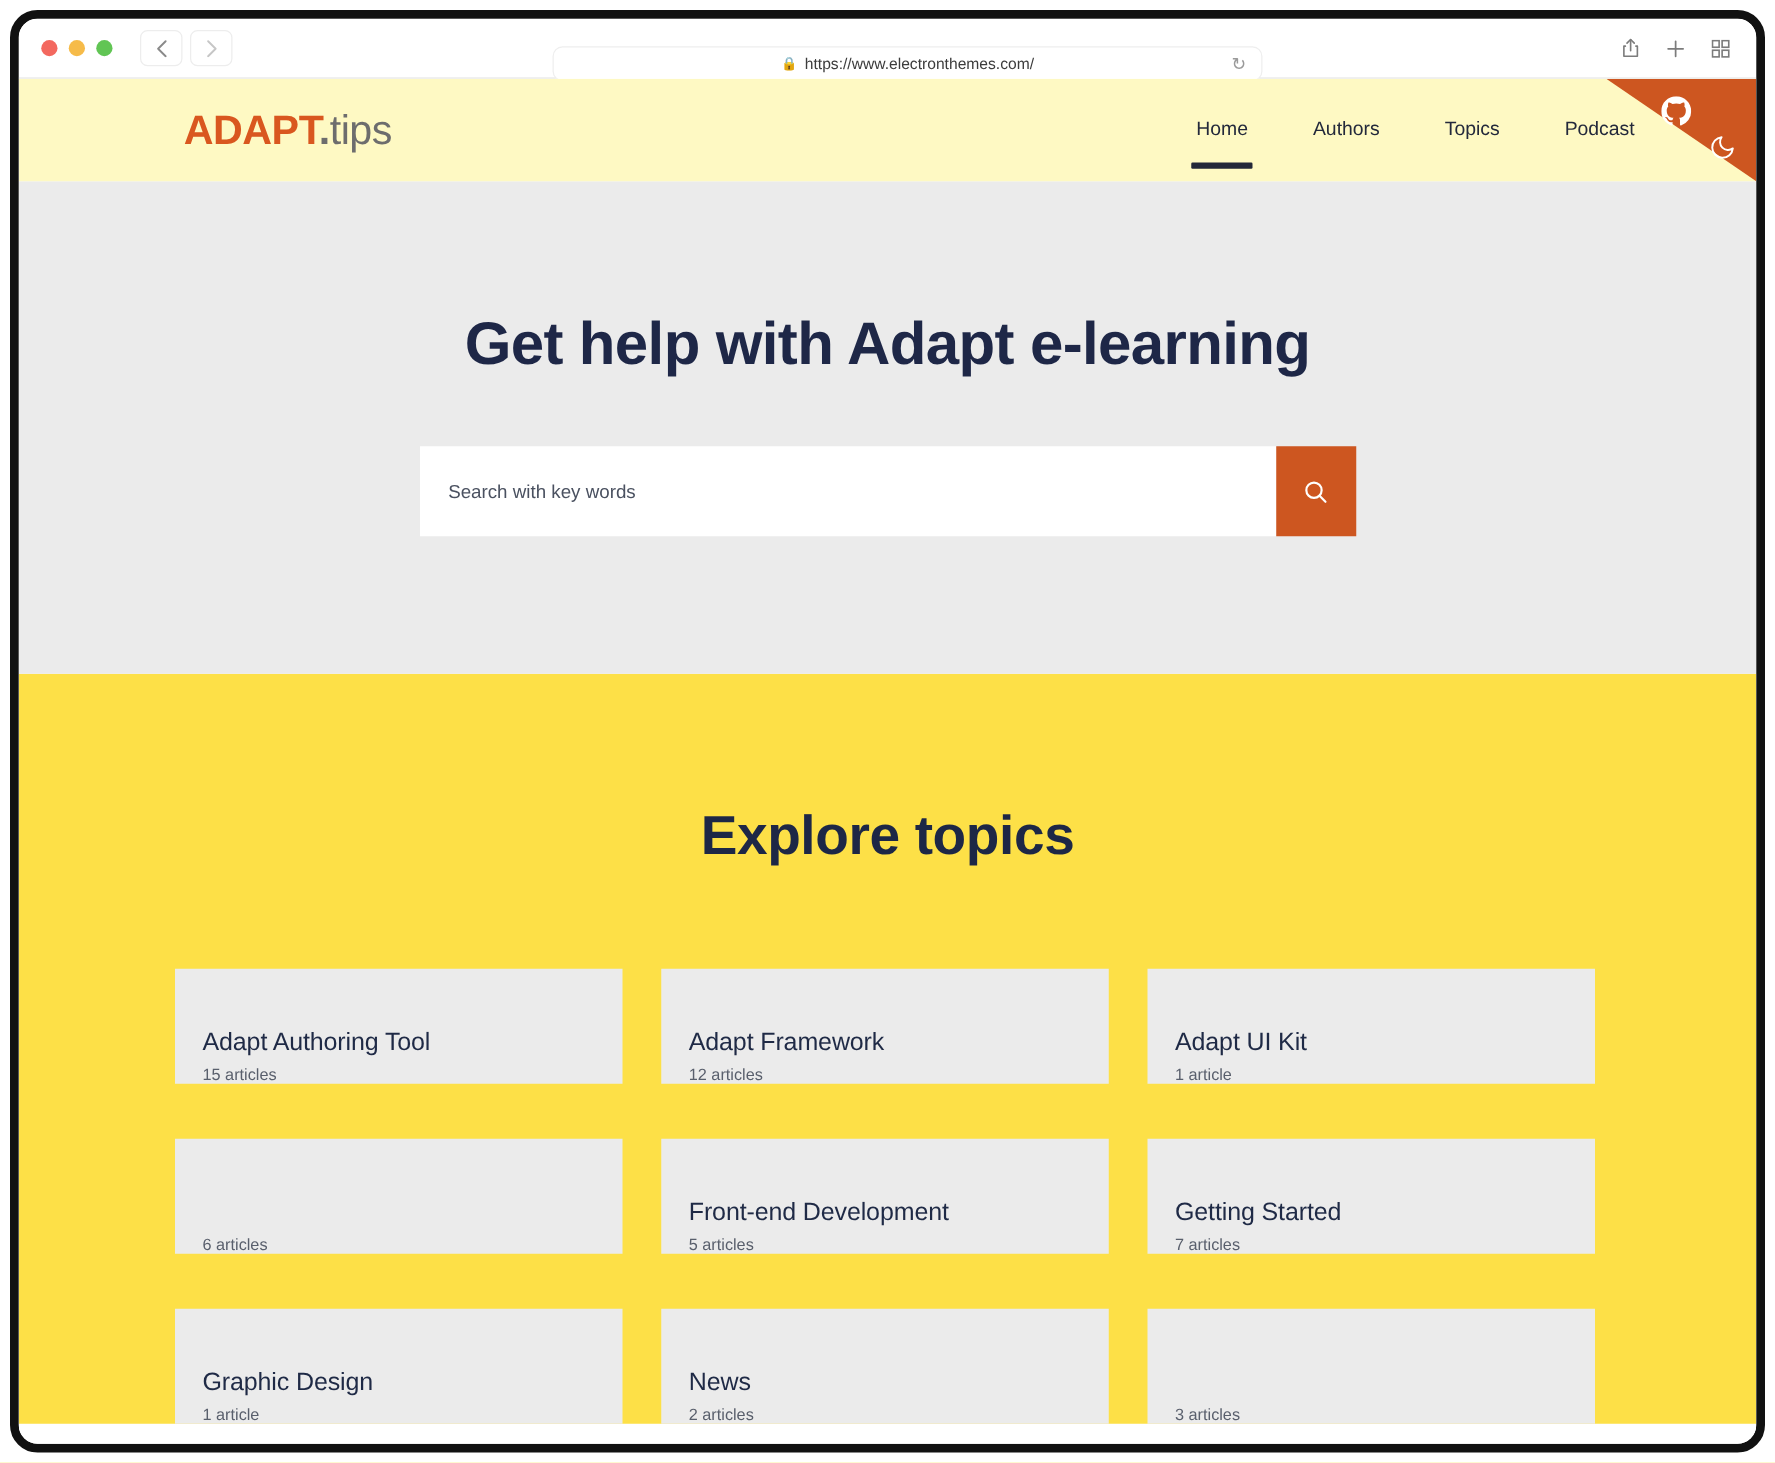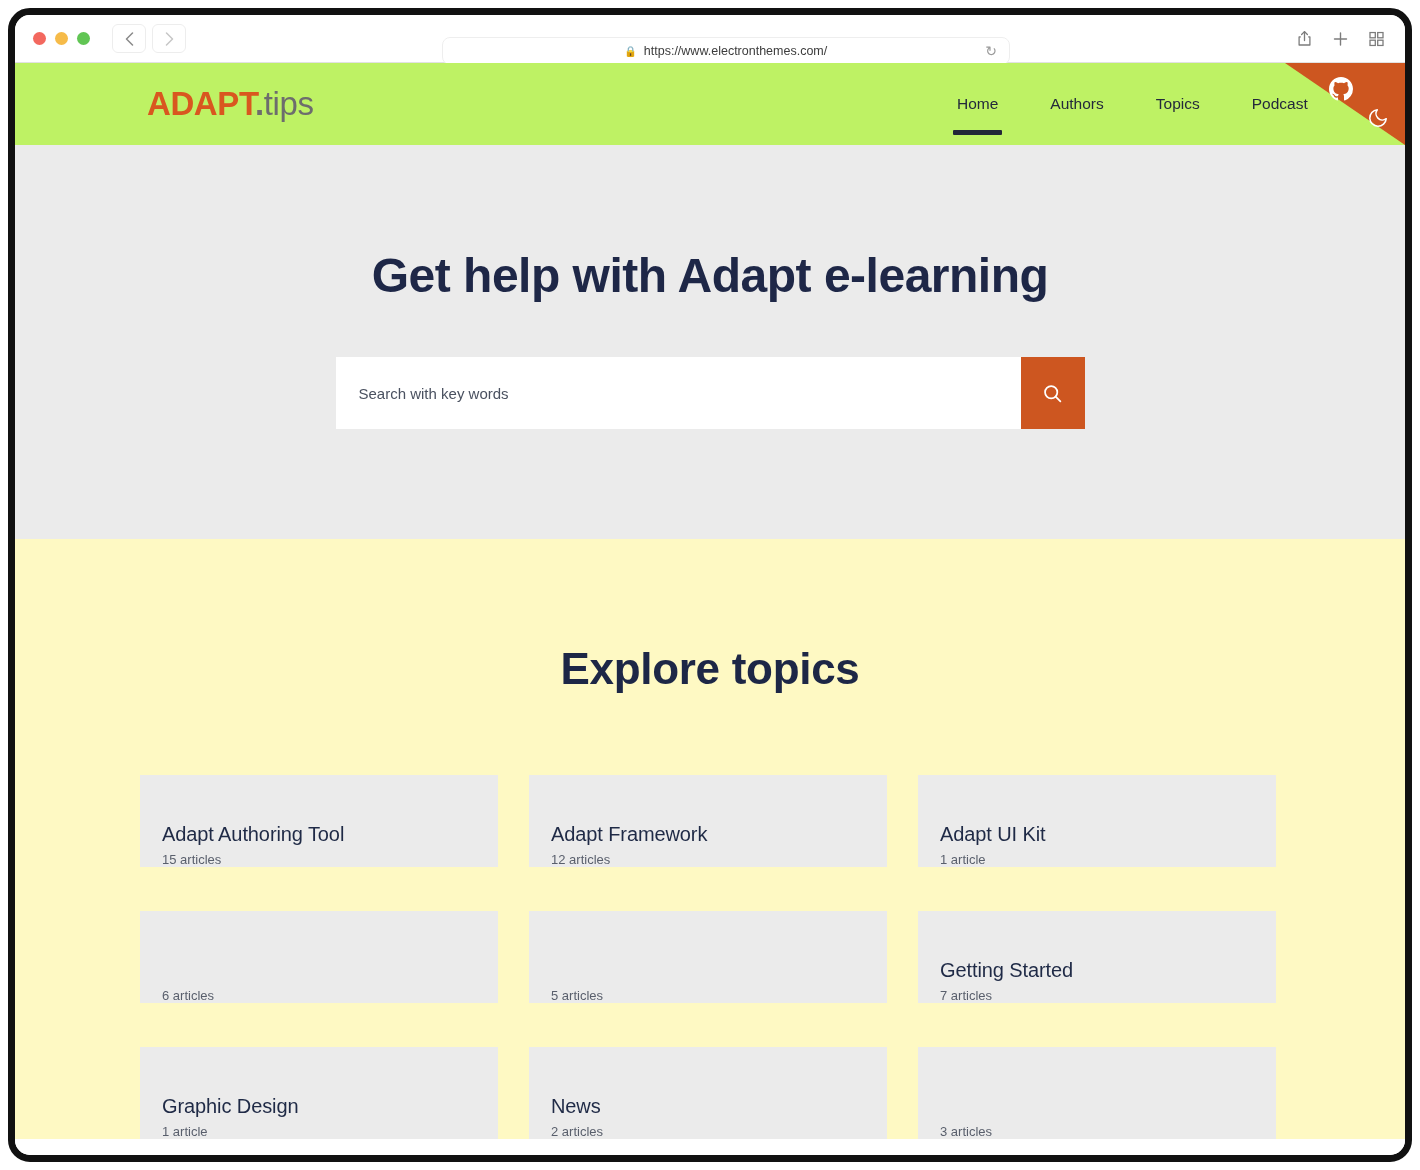--- a/index.html
+++ b/index.html
@@ -130,21 +130,21 @@
     position: relative;
     height: 1105px;
     overflow: hidden;
     background: #ffffff;
   }
 
   
   .site-header {
     position: relative;
     height: 82px;
-    background: #bef264;
+    background: #fef9c3;
     display: flex;
     align-items: center;
     z-index: 5;
   }
   .logo {
     position: absolute;
     left: 132px;
     top: 50%;
     transform: translateY(-50%);
     font-size: 33px;
@@ -266,21 +266,21 @@
     border: none;
     display: flex;
     align-items: center;
     justify-content: center;
     color: #ffffff;
     cursor: pointer;
   }
 
   
   .topics-section {
-    background: #fef9c3;
+    background: #fde047;
     padding-top: 0;
   }
   .topics-title {
     margin: 0;
     padding-top: 105px;
     font-size: 44px;
     font-weight: bold;
     color: #1d2746;
     text-align: center;
     letter-spacing: -0.3px;
@@ -430,20 +430,21 @@
         <div class="topic-card">
           <div class="topic-card-title">Adapt UI Kit</div>
           <div class="topic-card-count">1 article</div>
         </div>
 
         <div class="topic-card">
           <div class="topic-card-count">6 articles</div>
         </div>
 
         <div class="topic-card">
+          <div class="topic-card-title">Front-end Development</div>
           <div class="topic-card-count">5 articles</div>
         </div>
 
         <div class="topic-card">
           <div class="topic-card-title">Getting Started</div>
           <div class="topic-card-count">7 articles</div>
         </div>
 
         <div class="topic-card">
           <div class="topic-card-title">Graphic Design</div>

